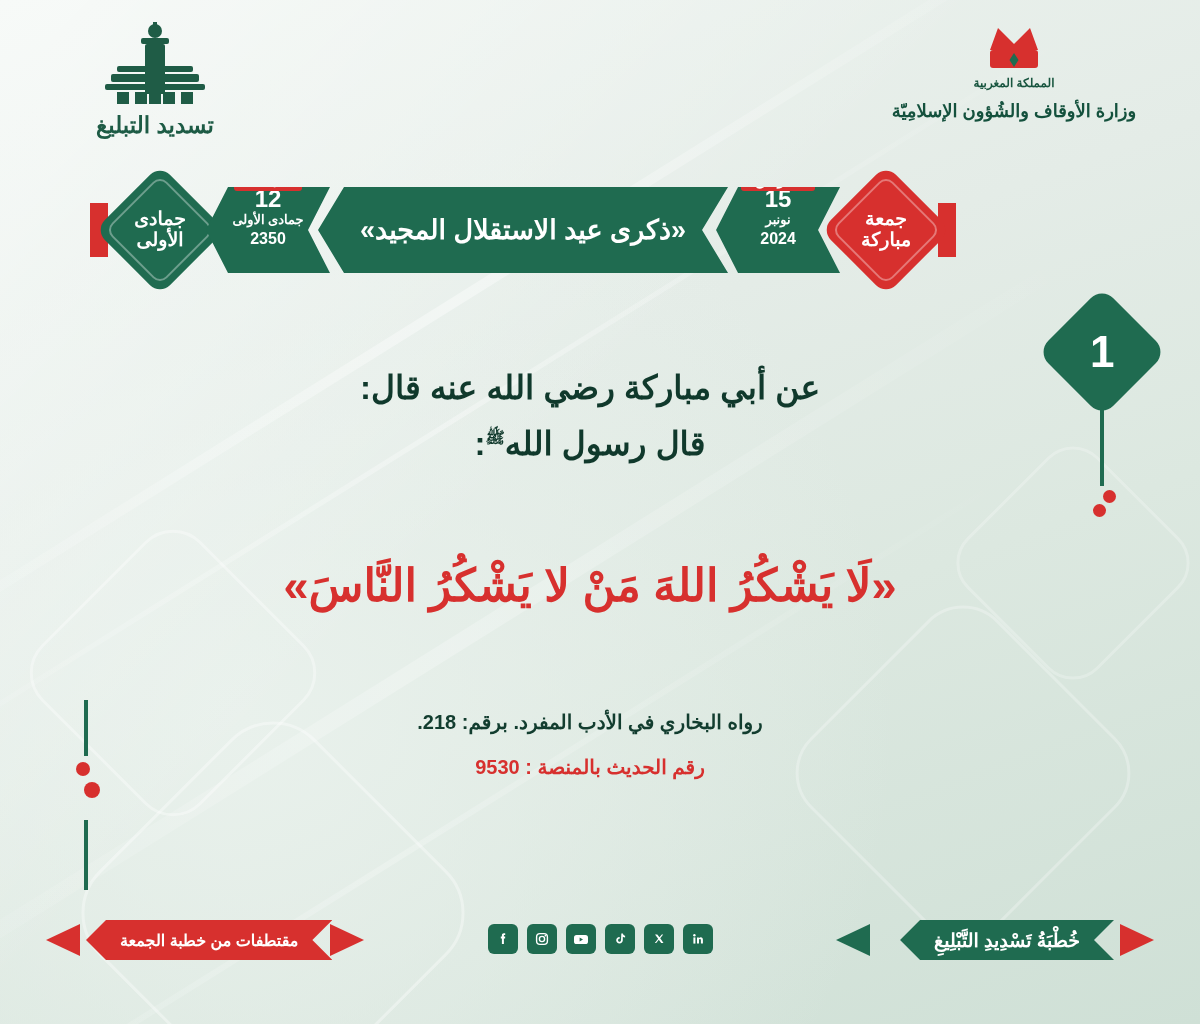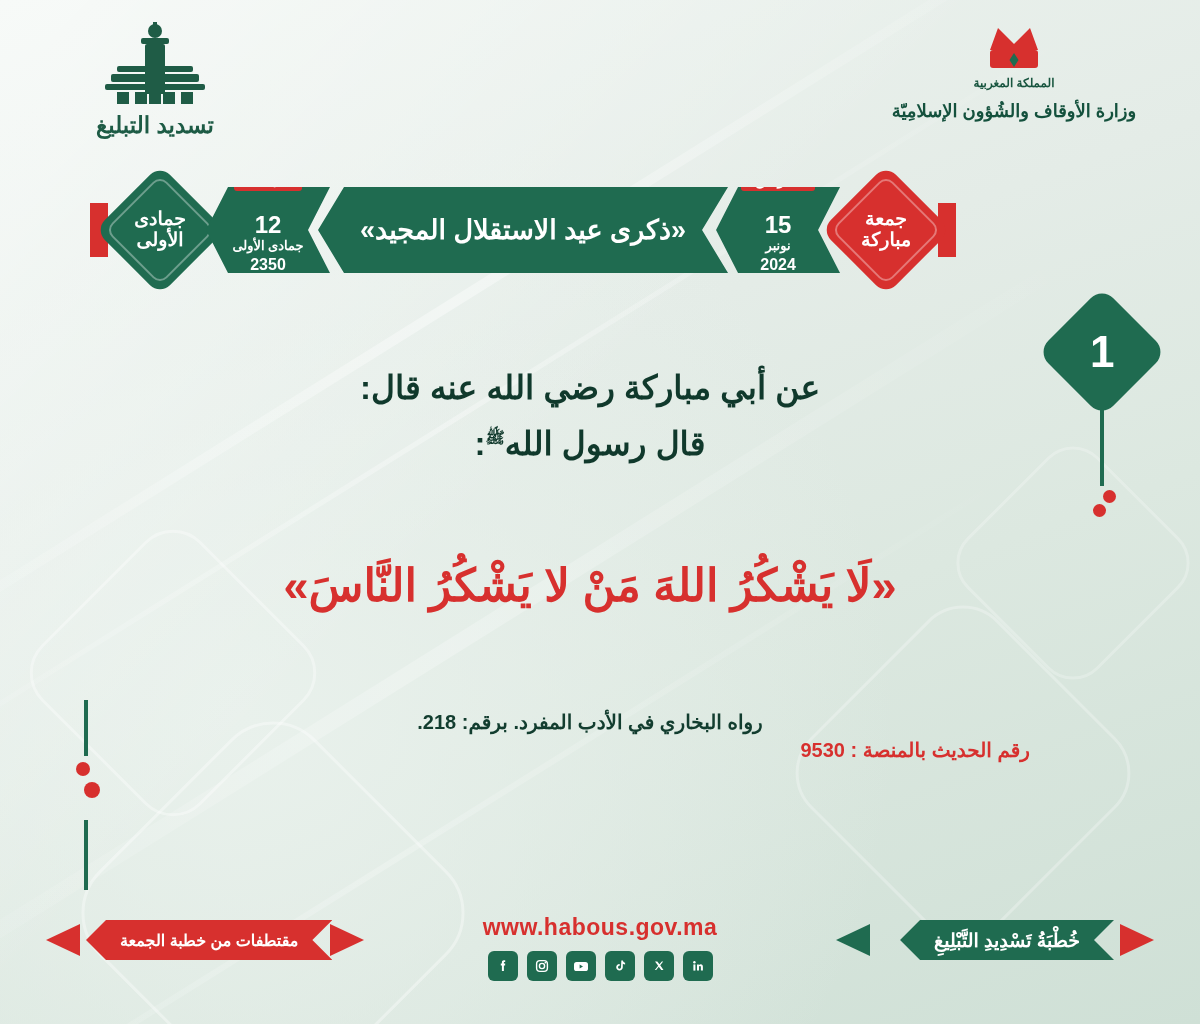--- a/index.html
+++ b/index.html
@@ -172,21 +172,21 @@
   }
   .date-block {
     position: relative;
     background: #1f6b50;
     color: #fff;
     height: 86px;
     min-width: 92px;
     display: flex;
     flex-direction: column;
     align-items: center;
-    justify-content: flex-end;
+    justify-content: flex-start;
     padding: 0 16px;
     clip-path: polygon(22px 0, 100% 0, calc(100% - 22px) 50%, 100% 100%, 22px 100%, 0 50%);
     margin: 0 -6px;
   }
   .date-block .tag {
     position: absolute;
     top: -18px;
     background: #d7302e;
     color: #fff;
     font-size: 14px;
@@ -301,24 +301,23 @@
     letter-spacing: 0px;
   }
   .source {
     margin-top: 88px;
     font-size: 20px;
     font-weight: bold;
     color: #123d2f;
   }
   .source .num {
     display: block;
-    margin-top: 4px;
+    margin-top: 21px;
     color: #d7302e;
     font-size: 20px;
-    text-align: right;
   }
 
   
   .footer {
     position: absolute;
     left: 0; right: 0; bottom: 0;
     height: 118px;
   }
   .foot-banner {
     position: absolute;
@@ -511,21 +510,20 @@
   <div class="footer">
     <div class="foot-arrow a1"></div>
     <div class="foot-banner right">خُطْبَةُ تَسْدِيدِ التَّبْلِيغِ</div>
     <div class="foot-arrow a3"></div>
 
     <div class="foot-arrow a2"></div>
     <div class="foot-banner left">مقتطفات من خطبة الجمعة</div>
     <div class="foot-arrow a4"></div>
 
     <div class="foot-center">
-      <div class="site">www.habous.gov.ma</div>
       <div class="socials">
         <div class="soc">
           <svg width="16" height="16" viewBox="0 0 16 16">
               <path fill="#fff" d="M10.2 5.5H8.9V4.6c0-.4.3-.5.5-.5h.8V2.2H8.9c-1.6 0-2 1.2-2 2v1.3H5.8v2h1.1v5.4h2V7.5h1.2z"></path>
             </svg>
         </div>
         <div class="soc">
           <svg width="16" height="16" viewBox="0 0 16 16">
               <rect x="2.6" y="2.6" width="10.8" height="10.8" rx="3.4" fill="none" stroke="#fff" stroke-width="1.4"></rect>
               <circle cx="8" cy="8" r="2.6" fill="none" stroke="#fff" stroke-width="1.4"></circle>

